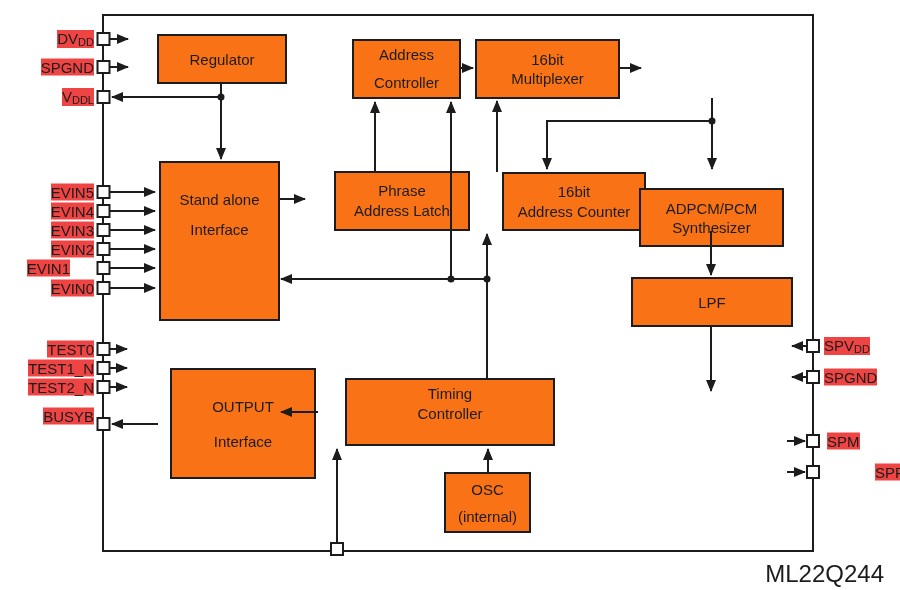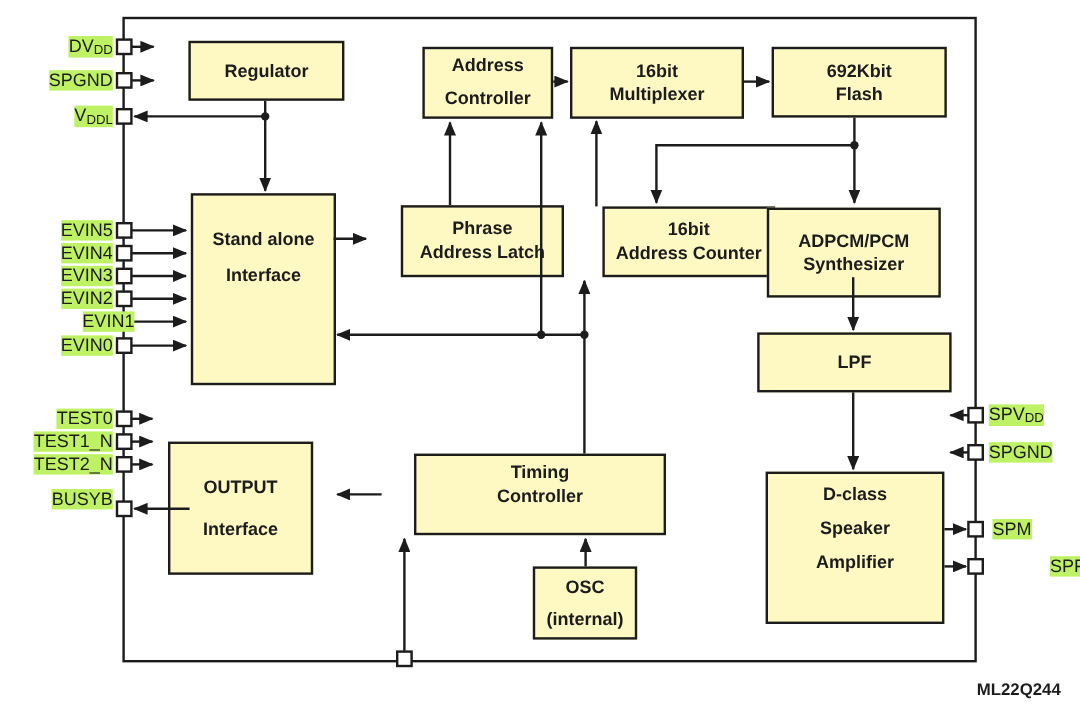--- a/index.html
+++ b/index.html
@@ -1,41 +1,41 @@
 <!DOCTYPE html>
 <html><head>
 <meta charset="utf-8">
 <style>
   html,body{margin:0;padding:0;background:#ffffff;}
   .stage{
     position:relative;width:900px;height:590px;background:#ffffff;
     font-family:"Liberation Sans",sans-serif;color:#1c1c1c;overflow:hidden;
   }
   .block{
-    position:absolute;box-sizing:border-box;border:2px solid #1c1c1c;background:#fef9c3;
+    position:absolute;box-sizing:border-box;border:2px solid #1c1c1c;background:#f97316;
     display:flex;flex-direction:column;align-items:center;justify-content:center;
-    text-align:right;font-size:15px;line-height:19px;z-index:1;font-weight:bold;
+    text-align:right;font-size:15px;line-height:19px;z-index:1;
   }
   .block span{display:block;white-space:nowrap;}
   .lh20{line-height:20px;margin-left:27px;} .lh27{line-height:27px;} .lh28{line-height:28px;}
   .lh30{line-height:30px;} .lh35{line-height:35px;}
   .pb40{padding-bottom:52px;} .pb32{padding-bottom:32px;} .pb16{padding-bottom:16px;}
   svg.wires{position:absolute;left:0;top:0;z-index:2;pointer-events:none;}
   .w{stroke:#1c1c1c;stroke-width:2;fill:none;marker-end:url(#arr);}
   .bnd{stroke:#1c1c1c;stroke-width:2;fill:none;}
   .pin{fill:#ffffff;stroke:#1c1c1c;stroke-width:2;}
   .dot{fill:#1c1c1c;stroke:none;}
   .plabel{
     position:absolute;z-index:3;font-size:15px;white-space:nowrap;
-    transform:translateY(-50%);background:#bef264;
+    transform:translateY(-50%);background:#ef4444;
   }
   .plabel.ra{text-align:right;}
   .ss{font-size:11px;vertical-align:-2px;}
   .chipname{
-    position:absolute;z-index:3;font-size:14px;font-weight:bold;white-space:nowrap;
+    position:absolute;z-index:3;font-size:24px;font-weight:normal;white-space:nowrap;
     transform:translateY(-50%);
     text-align:center;
   }
   .resetlbl{transform:translate(-50%,-50%);margin-top:42px;}
 </style>
 </head>
 <body>
 
 <div class="stage">
 
@@ -46,69 +46,60 @@
   <div class="block lh28" style="left:352px;top:39px;width:109px;height:60px">
     <span>Address</span>
     <span>Controller</span>
   </div>
 
   <div class="block" style="left:475px;top:39px;width:145px;height:60px">
     <span>16bit</span>
     <span>Multiplexer</span>
   </div>
 
-  <div class="block" style="left:643px;top:39px;width:146px;height:59px">
-    <span>692Kbit</span>
-    <span>Flash</span>
-  </div>
 
   <div class="block lh30 pb40" style="left:159px;top:161px;width:121px;height:160px">
     <span>Stand alone</span>
     <span>Interface</span>
   </div>
 
   <div class="block lh20" style="left:307px;top:171px;width:136px;height:60px">
     <span>Phrase</span>
     <span>Address Latch</span>
   </div>
 
   <div class="block lh20" style="left:475px;top:172px;width:144px;height:59px">
     <span>16bit</span>
     <span>Address Counter</span>
   </div>
 
-  <div class="block" style="left:639px;top:173px;width:145px;height:75px">
+  <div class="block" style="left:639px;top:188px;width:145px;height:59px">
     <span>ADPCM/PCM</span>
     <span>Synthesizer</span>
   </div>
 
   <div class="block" style="left:631px;top:277px;width:162px;height:50px">
     <span>LPF</span>
   </div>
 
-  <div class="block lh35" style="left:140px;top:368px;width:121px;height:111px">
+  <div class="block lh35" style="left:170px;top:368px;width:146px;height:111px">
     <span>OUTPUT</span>
     <span>Interface</span>
   </div>
 
   <div class="block lh20 pb16" style="left:318px;top:378px;width:210px;height:68px">
     <span>Timing</span>
     <span>Controller</span>
   </div>
 
   <div class="block lh27" style="left:444px;top:472px;width:87px;height:61px">
     <span>OSC</span>
     <span>(internal)</span>
   </div>
 
-  <div class="block lh28 pb32" style="left:638px;top:393px;width:149px;height:127px">
-    <span>D-class</span>
-    <span>Speaker</span>
-    <span>Amplifier</span>
-  </div>
 
   <svg class="wires" width="900" height="590" viewBox="0 0 900 590">
     <defs>
       <marker id="arr" viewBox="0 0 12 10" refX="11" refY="5" markerWidth="12" markerHeight="10" orient="auto" markerUnits="userSpaceOnUse">
         <path d="M0 0 L12 5 L0 10 z" fill="#1c1c1c"></path>
       </marker>
     </defs>
 
     <rect class="bnd" x="103" y="15" width="710" height="536"></rect>
 
@@ -185,21 +176,21 @@
   </div>
   <div class="plabel ra" style="right:806px;top:211px">
     <span>EVIN4</span>
   </div>
   <div class="plabel ra" style="right:806px;top:230px">
     <span>EVIN3</span>
   </div>
   <div class="plabel ra" style="right:806px;top:249px">
     <span>EVIN2</span>
   </div>
-  <div class="plabel ra" style="right:788px;top:268px">
+  <div class="plabel ra" style="right:830px;top:268px">
     <span>EVIN1</span>
   </div>
   <div class="plabel ra" style="right:806px;top:288px">
     <span>EVIN0</span>
   </div>
   <div class="plabel ra" style="right:806px;top:349px">
     <span>TEST0</span>
   </div>
   <div class="plabel ra" style="right:806px;top:368px">
     <span>TEST1_N</span>

